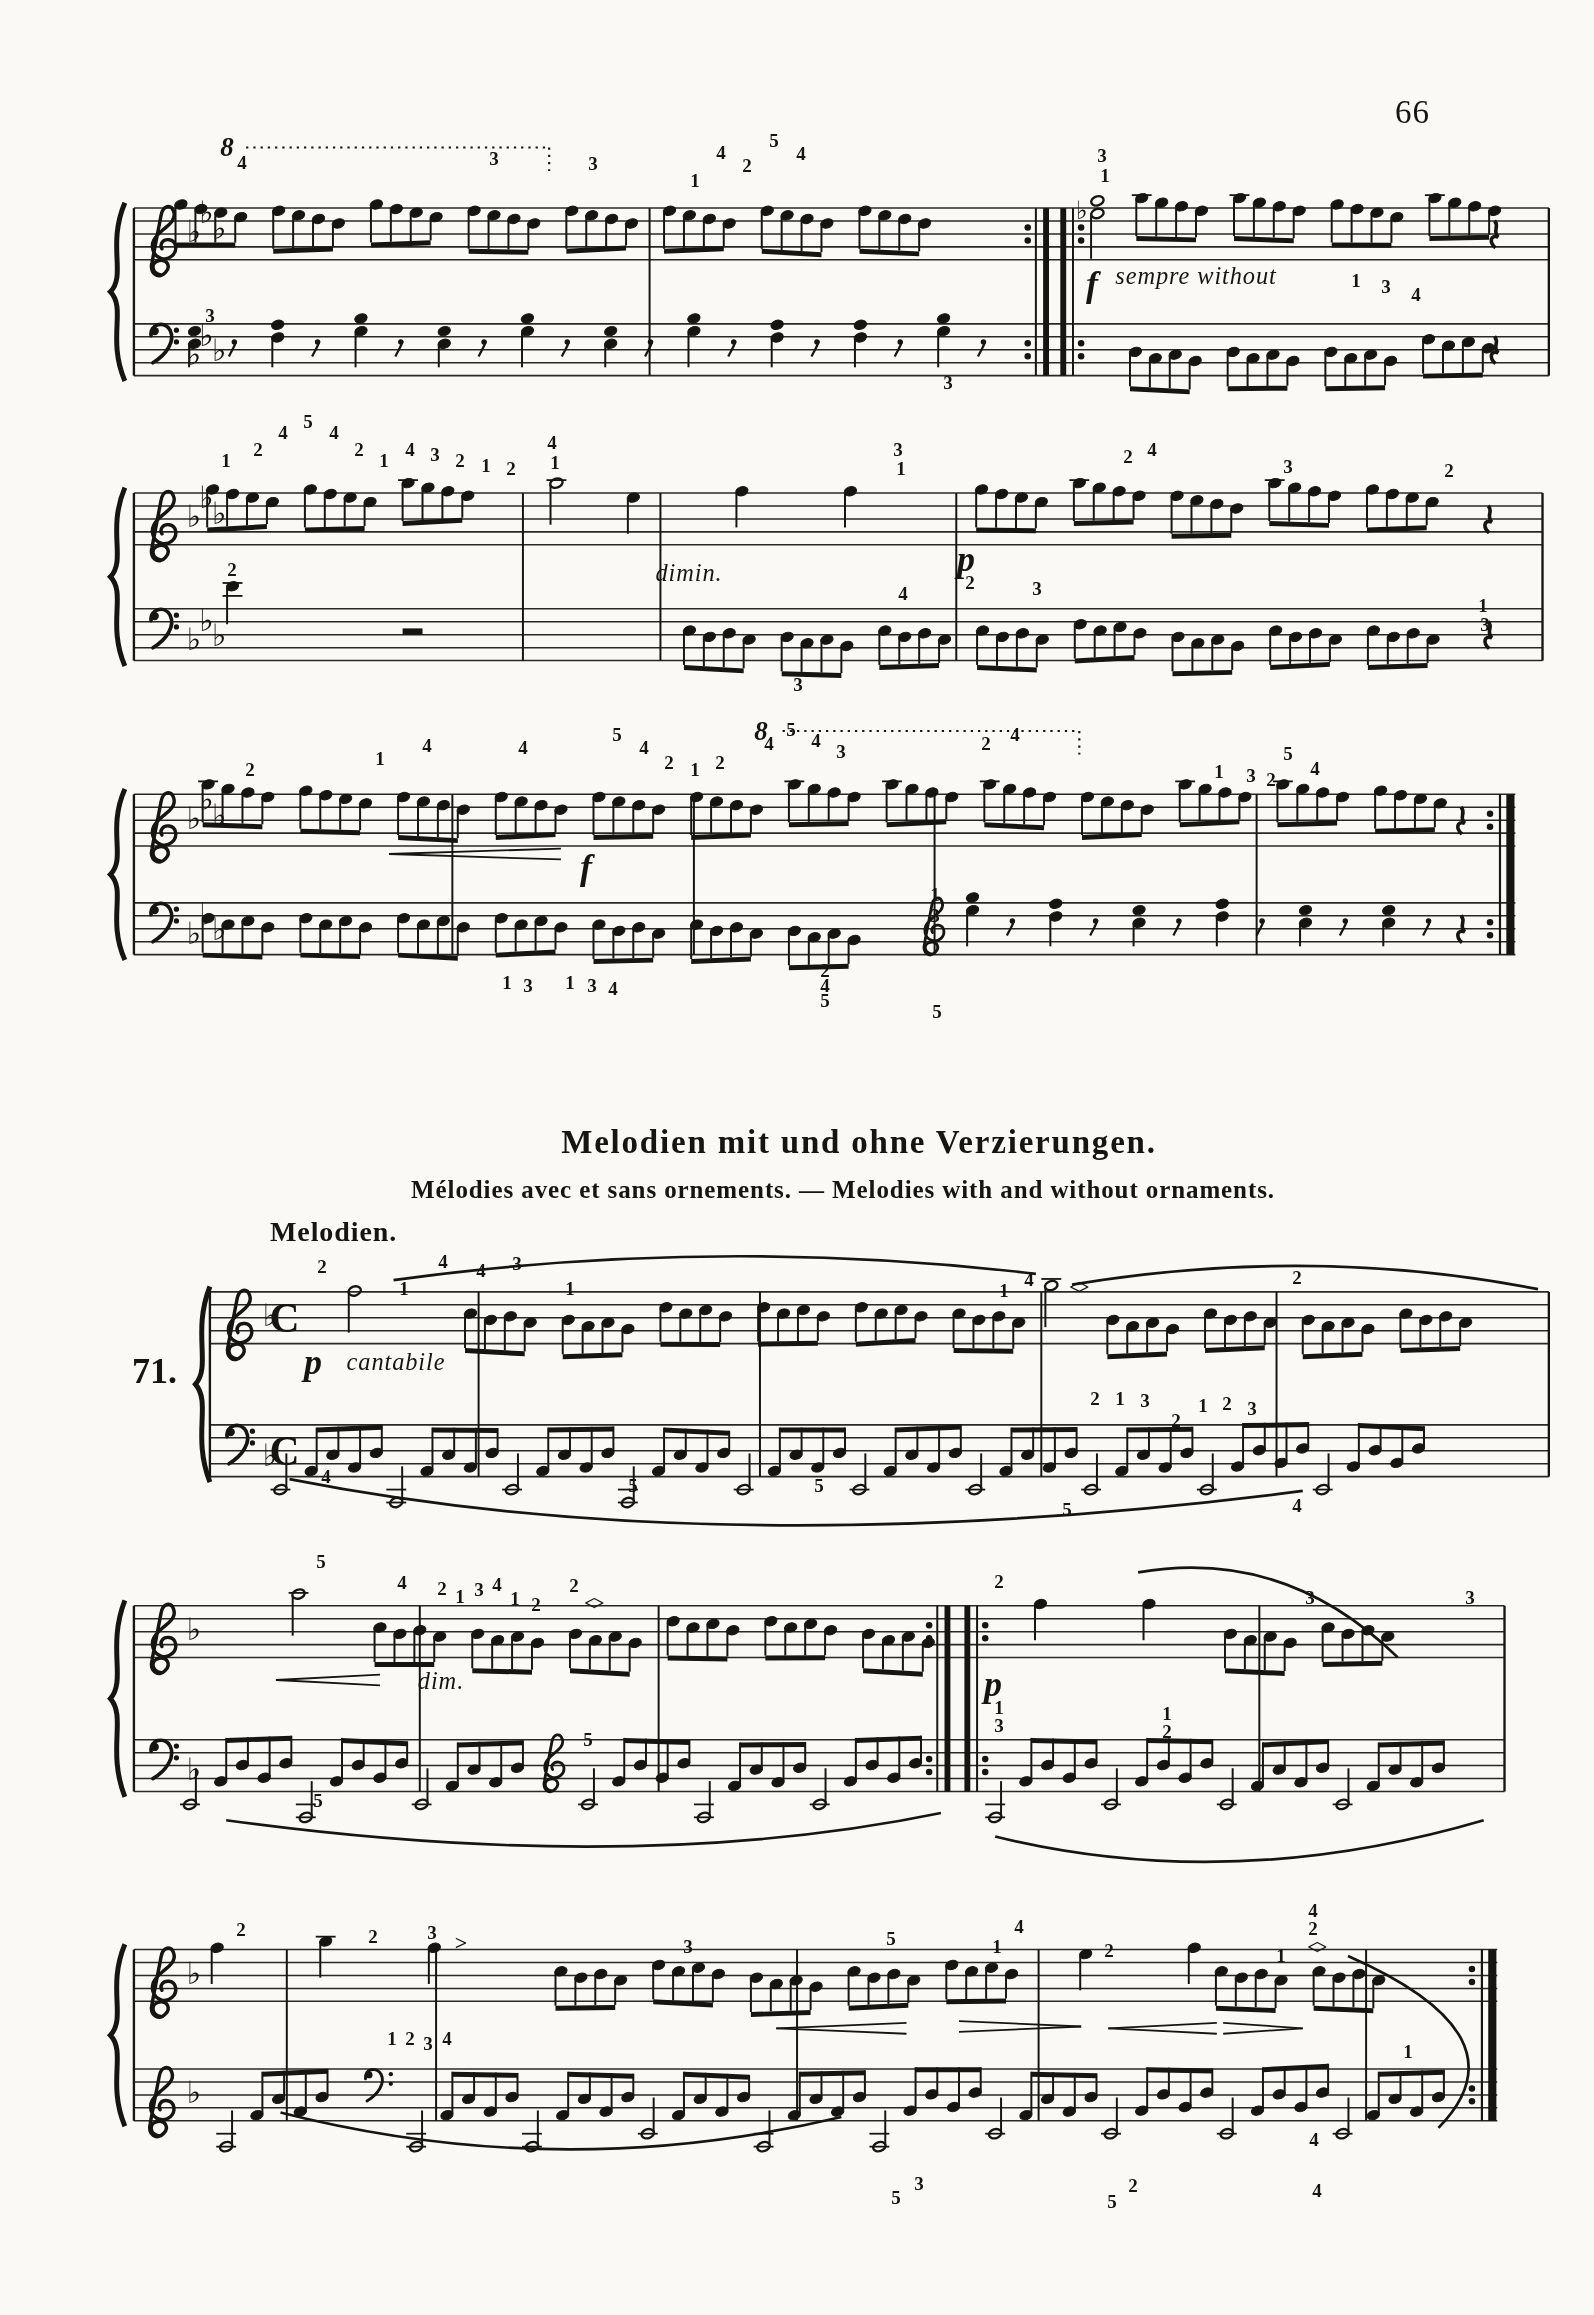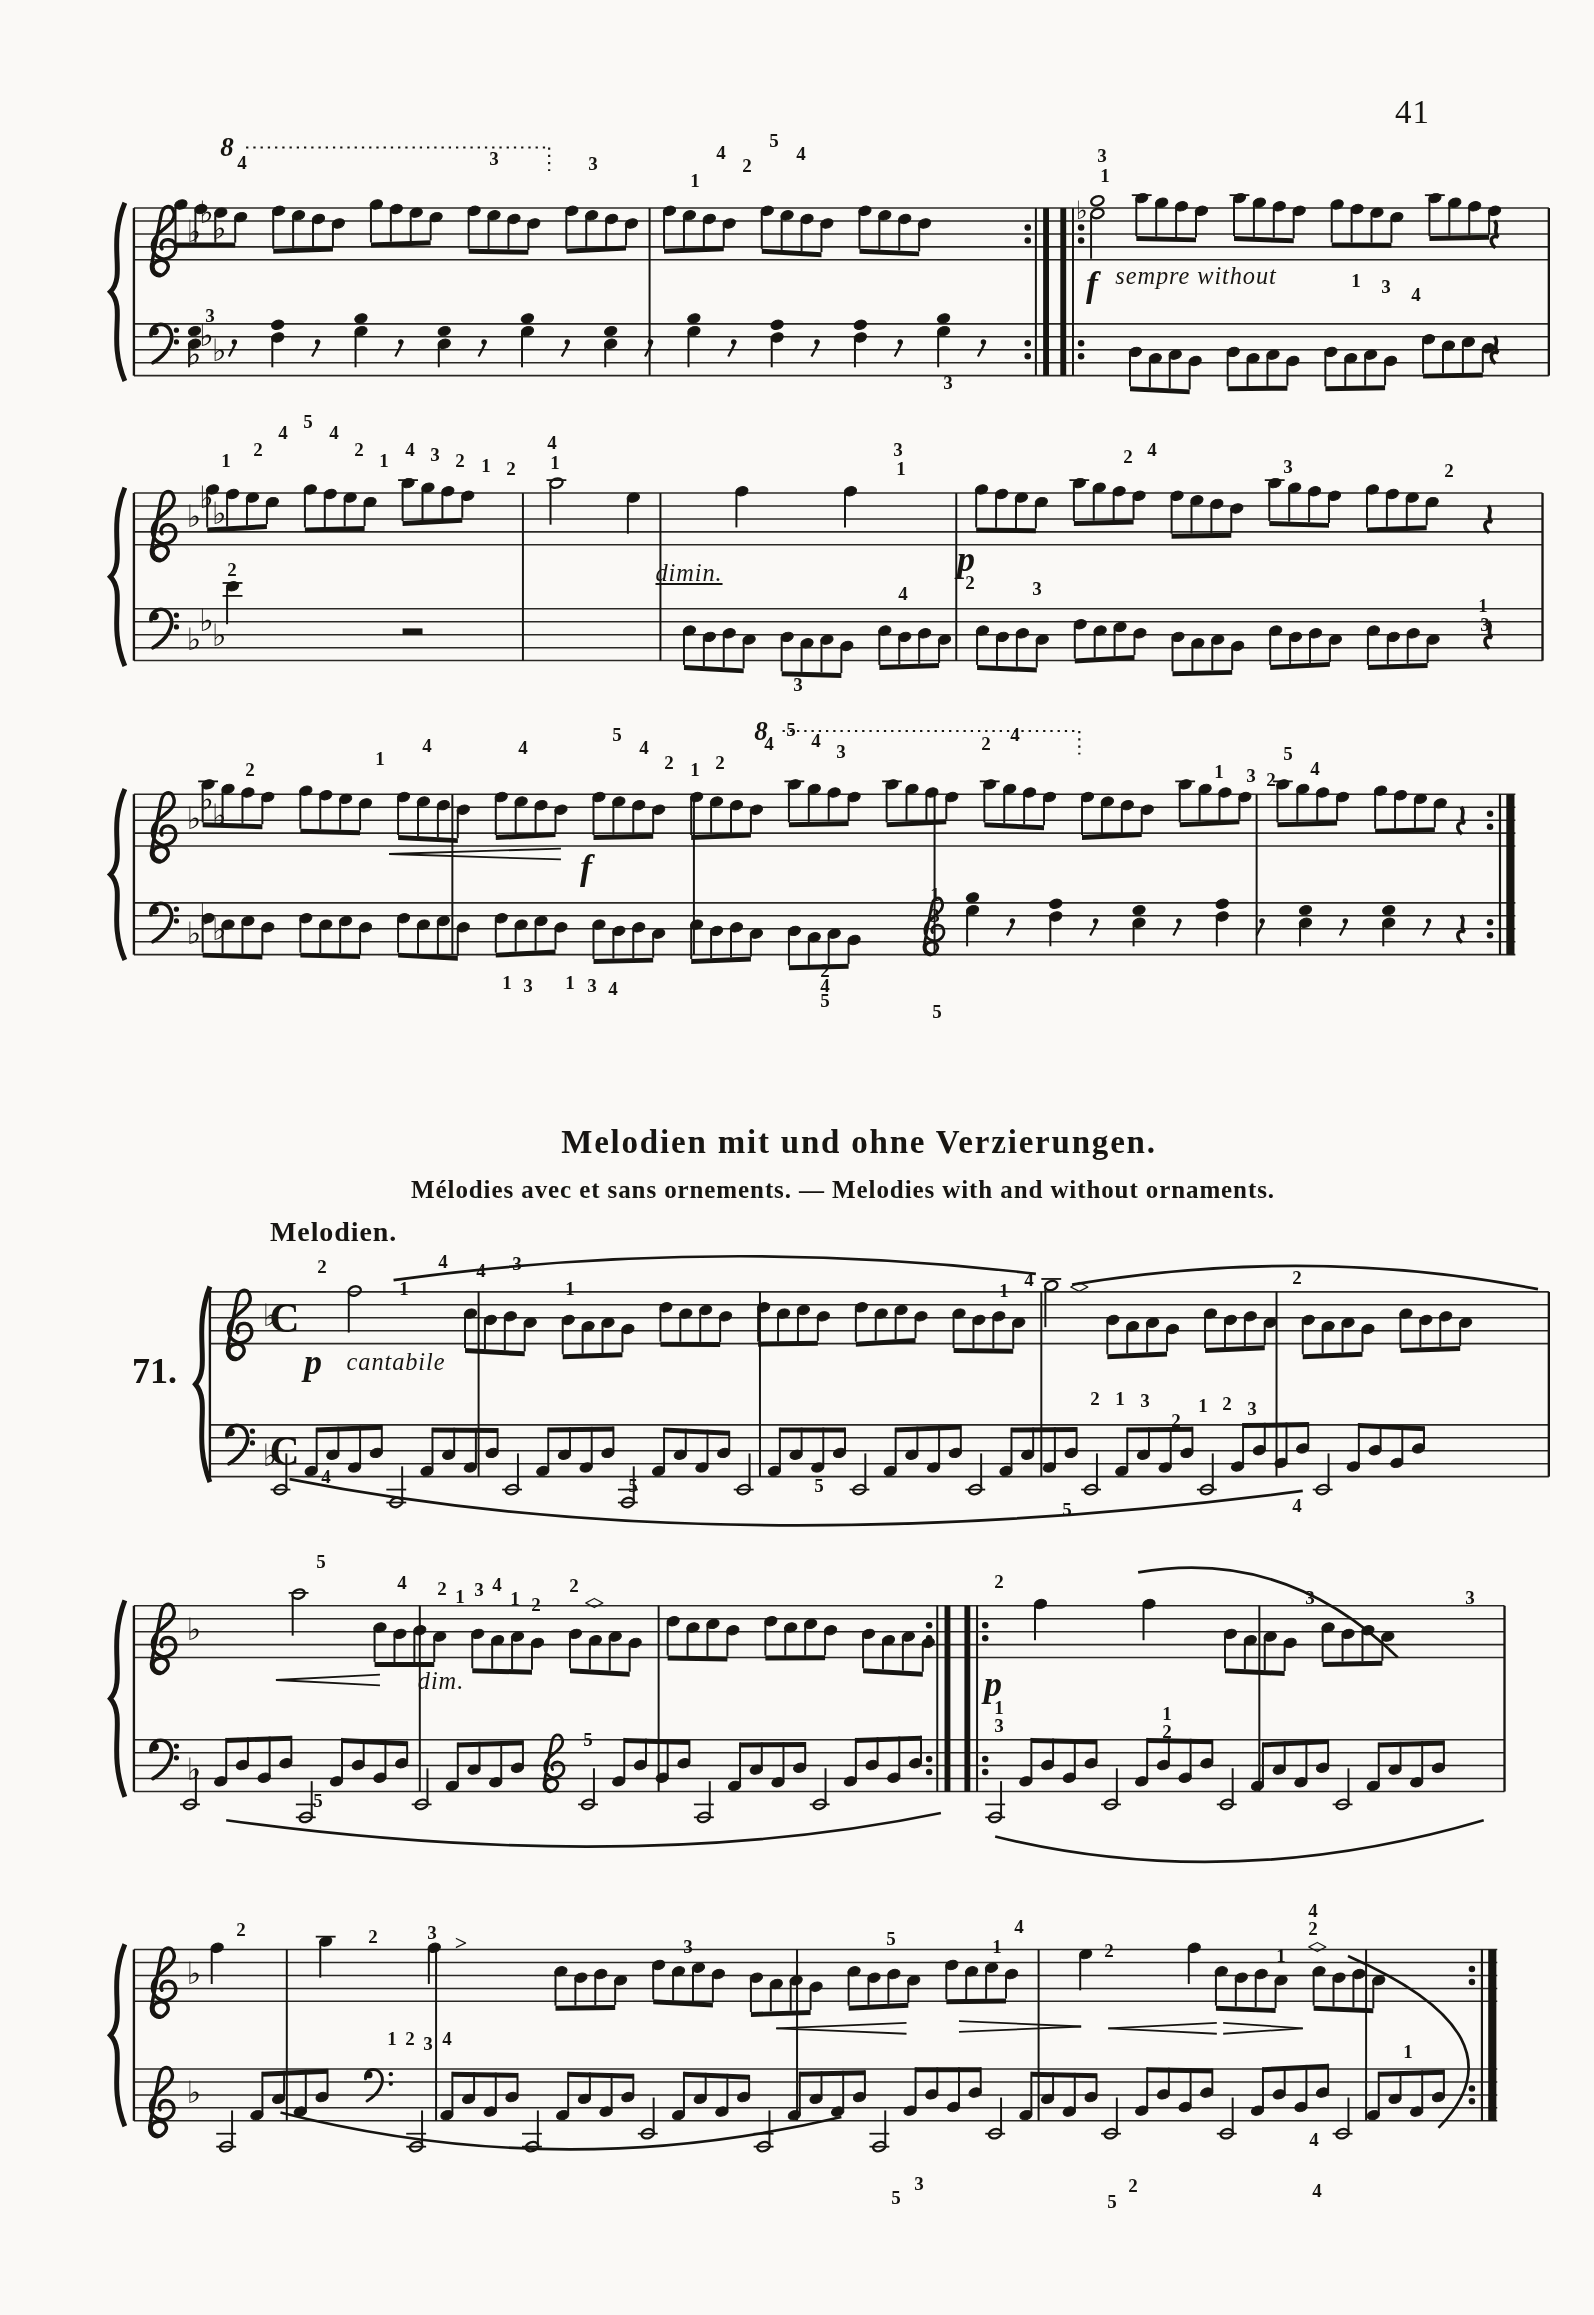--- a/index.html
+++ b/index.html
@@ -22,21 +22,21 @@
   .octv{font-size:27px;font-style:italic;font-weight:bold;}
   .acc{font-size:22px;font-weight:bold;}
   .hp{font-size:20px;font-weight:bold;letter-spacing:-2.7px;}
   svg text{font-family:"DejaVu Sans",sans-serif;}
   svg .tsig{font-family:"Liberation Serif",serif;font-weight:bold;}
 </style>
 </head>
 <body>
 
 <div id="score-page">
-  <div id="page-number" class="abs" style="left:1395px;top:94px;">41</div>
+  <div id="page-number" class="abs" style="left:1395px;top:94px;">66</div>
 
   <svg id="score-svg" class="abs" style="left:0;top:0;" width="1595" height="2316" viewBox="0 0 1763 2560">
       <g>
         <line x1="148" y1="230" x2="1712" y2="230" stroke="#2a2824" stroke-width="1.7"></line>
         <line x1="148" y1="358" x2="1712" y2="358" stroke="#2a2824" stroke-width="1.7"></line>
         <line x1="148" y1="244.3" x2="1712" y2="244.3" stroke="#2a2824" stroke-width="1.7"></line>
         <line x1="148" y1="372.3" x2="1712" y2="372.3" stroke="#2a2824" stroke-width="1.7"></line>
         <line x1="148" y1="258.6" x2="1712" y2="258.6" stroke="#2a2824" stroke-width="1.7"></line>
         <line x1="148" y1="386.6" x2="1712" y2="386.6" stroke="#2a2824" stroke-width="1.7"></line>
         <line x1="148" y1="272.9" x2="1712" y2="272.9" stroke="#2a2824" stroke-width="1.7"></line>
@@ -1510,21 +1510,21 @@
       <span class="fing" style="left: 410px; top: 450px;">4</span>
       <span class="fing" style="left: 435px; top: 455px;">3</span>
       <span class="fing" style="left: 460px; top: 461px;">2</span>
       <span class="fing" style="left: 486px; top: 466px;">1</span>
       <span class="fing" style="left: 511px; top: 469px;">2</span>
       <span class="fing" style="left: 552px; top: 443px;">4</span>
       <span class="fing" style="left: 555px; top: 463px;">1</span>
       <span class="fing" style="left: 232px; top: 570px;">2</span>
       <span class="fing" style="left: 898px; top: 450px;">3</span>
       <span class="fing" style="left: 901px; top: 469px;">1</span>
-      <span class="expr" style="left: 689px; top: 573px; text-decoration: underline;">dimin.</span>
+      <span class="expr" style="left: 689px; top: 573px;">dimin.</span>
       <span class="dyn" style="left: 966px; top: 559px;">p</span>
       <span class="fing" style="left: 970px; top: 583px;">2</span>
       <span class="fing" style="left: 1128px; top: 457px;">2</span>
       <span class="fing" style="left: 1152px; top: 450px;">4</span>
       <span class="fing" style="left: 1288px; top: 467px;">3</span>
       <span class="fing" style="left: 1449px; top: 471px;">2</span>
       <span class="fing" style="left: 798px; top: 685px;">3</span>
       <span class="fing" style="left: 903px; top: 594px;">4</span>
       <span class="fing" style="left: 1037px; top: 589px;">3</span>
       <span class="fing" style="left: 1483px; top: 606px;">1</span>

